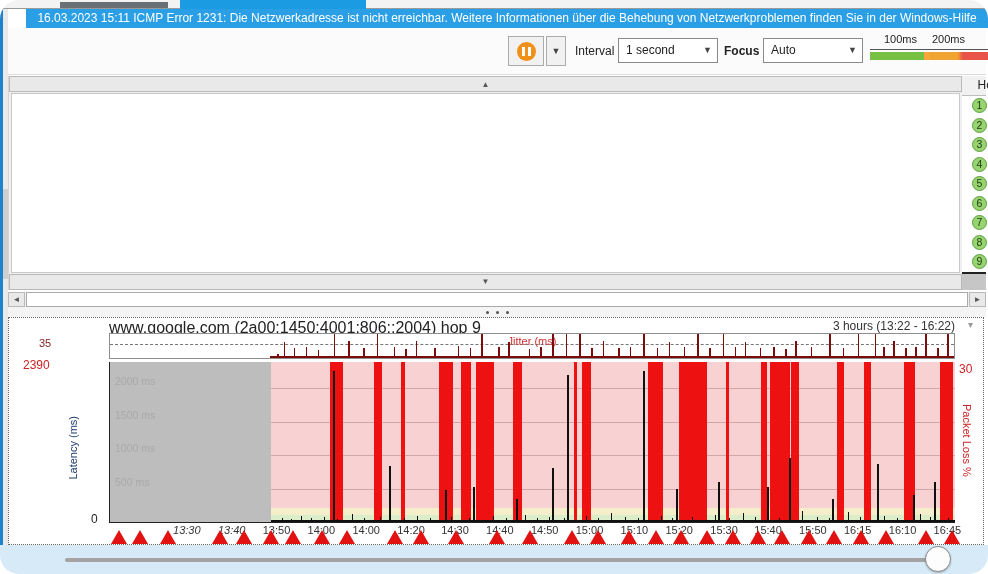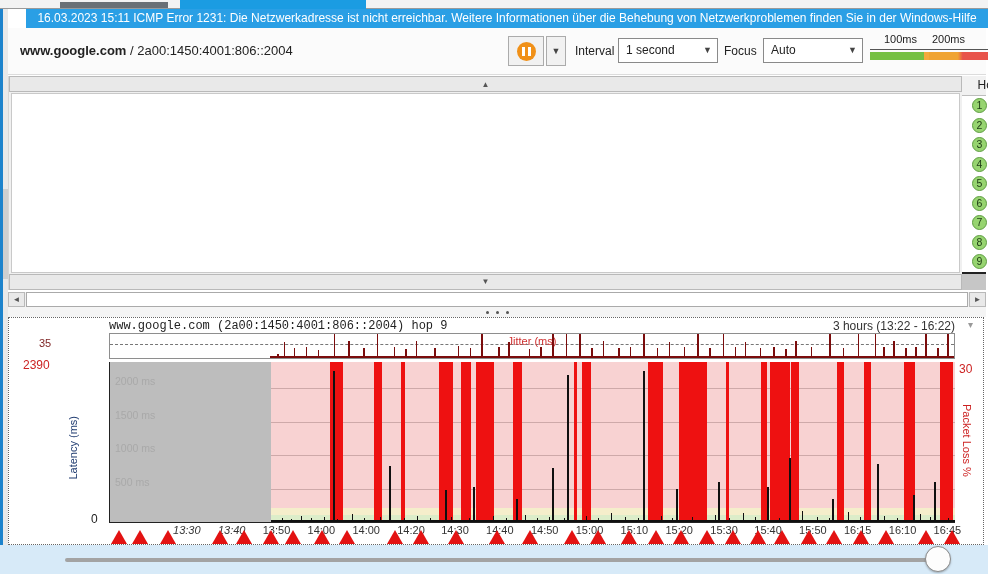--- a/index.html
+++ b/index.html
@@ -1,18 +1,18 @@
 <!DOCTYPE html>
 <html><head>
 <meta charset="utf-8">
 <style>
   * { margin:0; padding:0; box-sizing:border-box; }
   html,body { background:#fff; }
   body { font-family:"Liberation Sans", sans-serif; }
-  #app { position:relative; width:988px; height:574px; background:#fff; overflow:hidden; font-family:"Liberation Sans", sans-serif; }
+  #app { position:relative; width:988px; height:574px; background:#fff; overflow:hidden; font-family:"Liberation Sans", sans-serif;border-radius:19px; }
 
   
   #tabstrip { position:absolute; left:0; top:0; width:988px; height:9px; background:#f3f3f3; border-bottom:1px solid #9a9a9a; }
   #tabstrip .tab-frag { position:absolute; top:2px; height:6px; background:#6a7076; }
   #tabstrip .tab-active { position:absolute; left:180px; top:0; width:186px; height:9px; background:#1b9ce2; }
 
   
   #left-edge { position:absolute; left:0; top:9px; width:8px; height:536px; background:#e9e9e9; }
   #left-edge .blue { position:absolute; left:0; top:0; width:3px; height:100%; background:#1d83cc; }
   #left-edge .notch { position:absolute; left:3px; top:180px; width:5px; height:90px; background:#cfcfcf; }
@@ -26,21 +26,21 @@
   #target { position:absolute; left:12px; top:15px; font-size:13px; color:#222; white-space:nowrap; }
   #target b { font-weight:bold; }
   .btn { border:1px solid #ababab; background:#f1f1f1; display:flex; align-items:center; justify-content:center; }
   #pause-group { position:absolute; left:500px; top:8px; height:30px; display:flex; }
   #pause-btn { width:36px; height:30px; }
   #pause-drop { width:20px; height:30px; margin-left:2px; font-size:9px; color:#444; }
   .pause-circle { width:19px; height:19px; border-radius:50%; background:#f09018; position:relative; }
   .pause-circle:before, .pause-circle:after { content:""; position:absolute; top:5px; width:3px; height:9px; background:#fff; }
   .pause-circle:before { left:5px; } .pause-circle:after { left:11px; }
   .ctl-label { position:absolute; top:16px; font-size:12px; color:#222; }
-  #interval-label { left:567px; } #focus-label { left:716px; }
+  #interval-label { left:567px; } #focus-label { left:716px;font-weight:bold; }
   .combo { position:absolute; top:10px; height:25px; background:#fff; border:1px solid #8a8a8a; font-size:12px; color:#222; line-height:23px; padding-left:7px; }
   #interval-combo { left:610px; width:100px; } #focus-combo { left:755px; width:100px; }
   .combo .arrow { position:absolute; right:5px; top:0; font-size:9px; color:#444; line-height:23px; }
   #legend { position:absolute; left:862px; top:5px; width:122px; }
   #legend .lbls { position:relative; height:17px; font-size:11px; color:#222; border-bottom:1px solid #555; }
   #legend .lbls span:first-child { position:absolute; left:14px; }
   #legend .lbls span:last-child { position:absolute; left:62px; }
   #legend .bar { margin-top:2px; height:8px; background:linear-gradient(to right,#76c043 0 44%,#f5a93c 44% 48%,#f0a432 48% 72%,#e8534a 76% 100%); }
 
   
@@ -63,21 +63,21 @@
 
   #hscroll { position:absolute; left:8px; top:292px; width:978px; height:15px; background:#f0f0f0; display:flex; }
   #hscroll .sc-btn { width:17px; height:15px; }
   #hscroll .track { flex:1; background:#fff; border:1px solid #aaa; margin:0 1px; }
 
   #splitter { position:absolute; left:8px; top:307px; width:978px; height:10px; background:#f4f4f4; display:flex; align-items:center; justify-content:center; gap:7px; }
   #splitter i { width:3px; height:3px; border-radius:50%; background:#555; }
 
   
   #panel { position:absolute; left:8px; top:317px; width:976px; height:228px; border:1px dotted #666; background:#fff; }
-  #g-title { position:absolute; left:100px; top:1px; font-size:12px; color:#222;font-family:Liberation Mono, monospace; }
+  #g-title { position:absolute; left:100px; top:1px; font-size:16px; color:#222; }
   #g-range { position:absolute; right:28px; top:1px; font-size:12px; color:#333; }
   #g-range-chevron { position:absolute; right:10px; top:1px; font-size:10px; color:#999; }
 
   #jitter { position:absolute; left:100px; top:15px; width:846px; height:26px; border:1px solid #8e8e8e; background:#fff; overflow:hidden; }
   #jitter .dash { position:absolute; left:0; right:0; top:40%; border-top:1px dashed #777; }
   #jitter .base { position:absolute; left:19%; right:0; bottom:0; height:2px; background:#7b0c0c; }
   #jitter .spk { position:absolute; bottom:0; width:1.5px; background:#7b0c0c; }
   #jitter-label { position:absolute; left:0; right:0; top:1px; text-align:center; font-size:11px; color:#d03030; pointer-events:none; }
   #jitter-axis { position:absolute; left:30px; top:19px; font-size:11px; color:#7b1f1f; }
 
@@ -122,21 +122,20 @@
   <div id="left-edge">
     <div class="blue"></div>
     <div class="notch"></div>
   </div>
 
   <div id="banner">
     <span>16.03.2023 15:11 ICMP Error 1231: Die Netzwerkadresse ist nicht erreichbar. Weitere Informationen über die Behebung von Netzwerkproblemen finden Sie in der Windows-Hilfe</span>
   </div>
 
   <div id="toolbar">
-    <div id="target"><b>www.google.com</b><span> / 2a00:1450:4001:806::2004</span></div>
     <div id="pause-group">
       <div id="pause-btn" class="btn">
           <span class="pause-circle"></span>
         </div>
       <div id="pause-drop" class="btn">
           <span>▼</span>
         </div>
     </div>
     <div id="interval-label" class="ctl-label">Interval</div>
     <div id="interval-combo" class="combo"><span>1 second</span><span class="arrow">▼</span></div>

